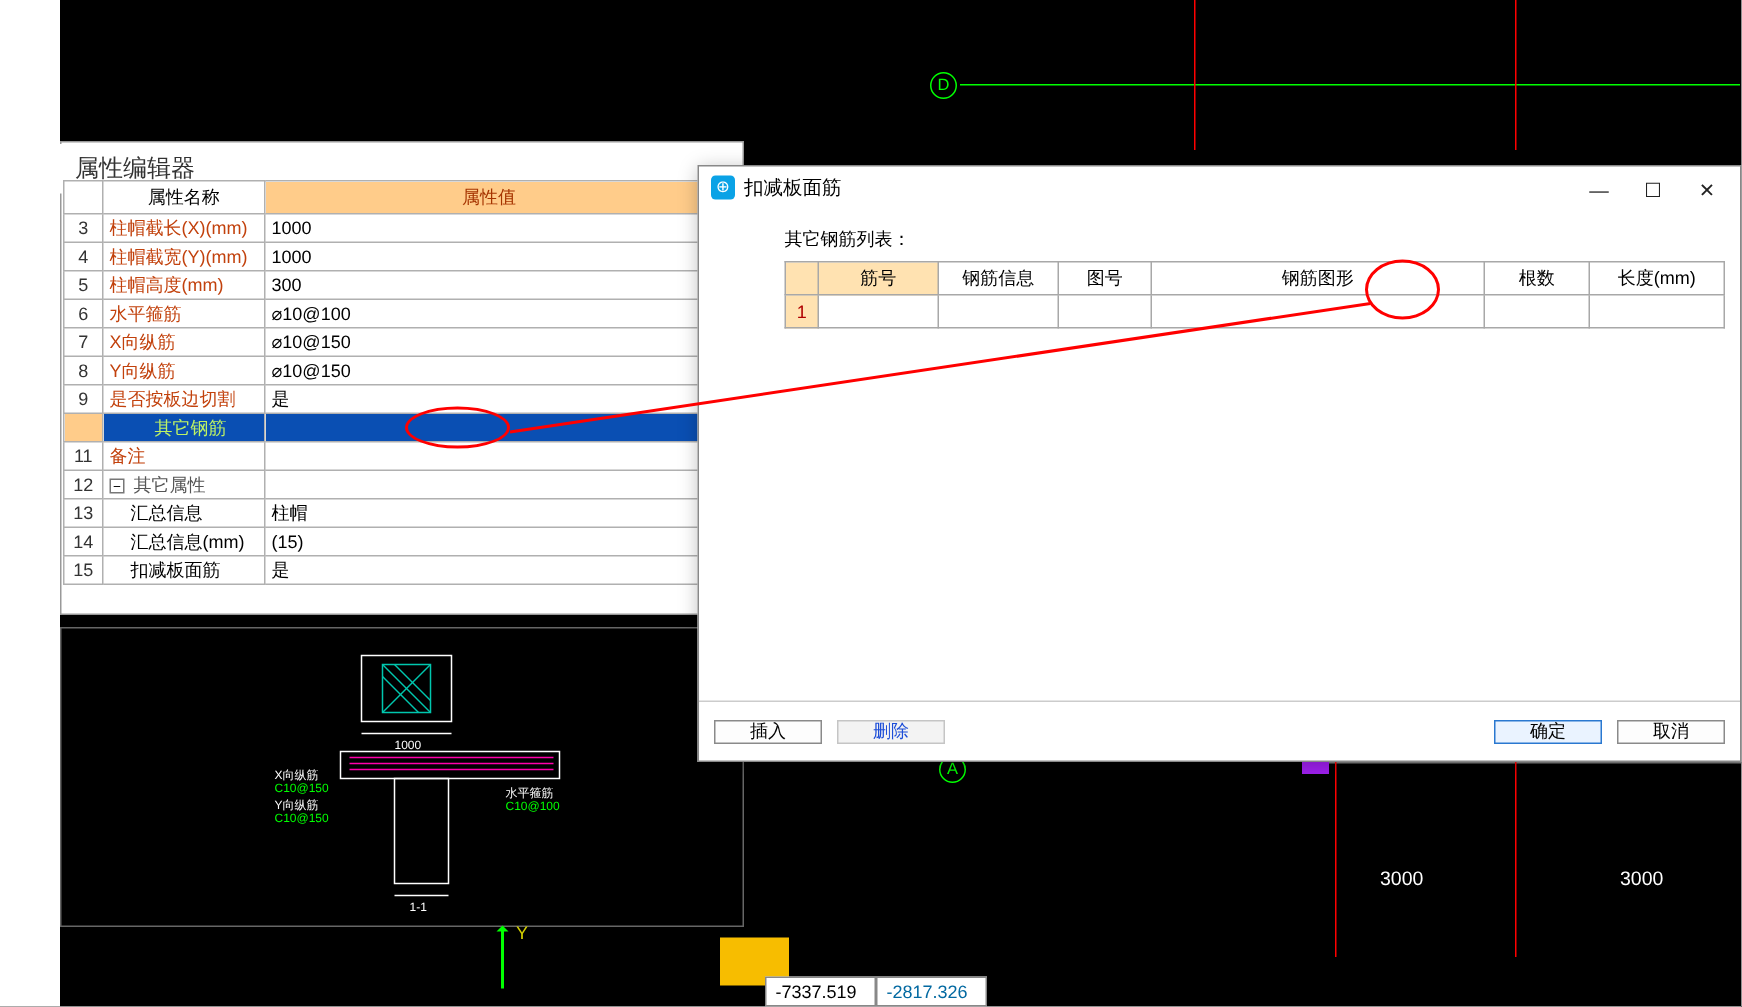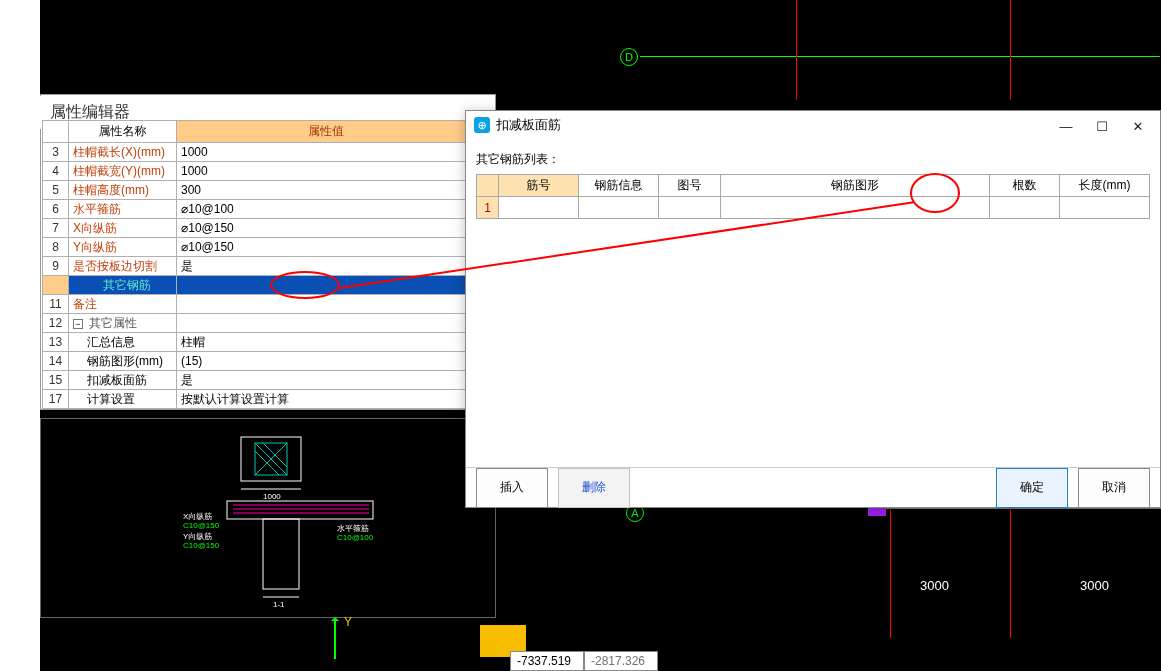--- a/index.html
+++ b/index.html
@@ -26,47 +26,47 @@
   .prop-table td, .prop-table th { border: 1px solid #b0b0b0; height: 19px; padding: 0 4px; white-space: nowrap; overflow: hidden; }
   .prop-table .numcol { width: 26px; text-align: center; color: #333; }
   .prop-table .namecol { width: 108px; }
   .prop-table .valcol { }
   .prop-table th { background: #fff; font-weight: normal; text-align: center; height: 22px;}
   .prop-table th.valhdr { background: #ffcc8a; color: #a63400; font-family: Liberation Serif, serif; }
   .prop-name { color: #c2410c; }
   .prop-name-sub { color: #000; padding-left: 14px; }
   .prop-name-grey { color: #555; padding-left: 2px;}
   .row-selected td { background: #0a4fb3; color: #fff !important; padding-left: 34px; }
-  .row-selected .prop-name { color:#5eead4; }
+  .row-selected .prop-name { color:#bef264; }
   .row-selected td.numcol{ background:#ffcc8a; color:#000 !important; }
   .row-selected td:last-child{ background:#dceeff; color:#000 !important;}
   .tree-toggle { display:inline-block; width:10px; height:10px; border:1px solid #777; text-align:center; line-height:9px; margin-right:4px; font-size:9px; }
 
   
   .preview-pane { position: absolute; left: 40px; top: 418px; width: 456px; height: 200px; background: #000; z-index: 3; border:1px solid #666; }
 
   
   .dlg { position: absolute; left: 465px; top: 110px; width: 696px; height: 398px; background: #fff; border: 1px solid #888; z-index: 10; box-shadow: 0 2px 12px rgba(0,0,0,.25); }
   .dlg-titlebar { height: 28px; display:flex; align-items:center; padding:0 8px; font-size:13px; }
   .dlg-icon { display:inline-block; width:16px; height:16px; background:#0aa2e6; border-radius:3px; color:#fff; text-align:center; line-height:16px; font-size:11px; margin-right:6px; }
   .dlg-winbtns { position:absolute; right:4px; top:4px; display:flex; gap:0; }
   .dlg-winbtns span { width:36px; height:22px; display:flex; align-items:center; justify-content:center; color:#222; }
-  .dlg-body { padding: 8px 10px; }
+  .dlg-body { padding: 8px 10px; margin-left: 47px; }
   .dlg-listlabel { margin: 4px 0 6px 0; }
 
   .rebar-table { width:100%; border-collapse: collapse; table-layout: fixed; }
   .rebar-table th, .rebar-table td { border:1px solid #a8a8a8; height:22px; font-size:12px; text-align:center; }
   .rebar-table th { background:#fff; font-weight: normal; }
   .rebar-table th.hi { background:#ffe2b1; }
   .rebar-table .rownum { width:22px; background:#ffe2b1; }
   .rebar-table td.rownum{ color:#b00000;}
 
   .dlg-footer { position:absolute; left:0; bottom:0; width:100%; height:40px; border-top:1px solid #ccc; display:flex; align-items:center; padding: 0 10px; gap:10px; }
   .dlg-footer .spacer { flex:1; }
-  .btn { min-width:72px; height:40px; border:1px solid #8a8a8a; background:#fdfdfd; display:inline-flex; align-items:center; justify-content:center; cursor:pointer; }
+  .btn { min-width:72px; height:16px; border:1px solid #8a8a8a; background:#fdfdfd; display:inline-flex; align-items:center; justify-content:center; cursor:pointer; }
   .btn-primary { border:1px solid #2a78d0; background:#eaf3ff; }
   .btn-disabled { color:#1d4ed8; border-color:#c5c5c5; background:#f3f3f3; }
 
   
   .anno-ellipse { position:absolute; border:2px solid #ff0000; border-radius:50%; z-index:50; }
   .anno-line { position:absolute; height:2px; background:#ff0000; transform-origin: left center; z-index:49; }
 
   
   .status-coords { position:absolute; left:510px; bottom:0; z-index:60; display:flex; }
   .status-coords span { display:inline-block; min-width:74px; border:1px solid #888; background:#fff; color:#000; font-size:12px; padding:2px 6px; }
@@ -185,34 +185,28 @@
           <td></td>
         </tr>
         <tr>
           <td class="numcol">13</td>
           <td><span class="prop-name-sub">汇总信息</span></td>
           <td>柱帽</td>
           <td></td>
         </tr>
         <tr>
           <td class="numcol">14</td>
-          <td><span class="prop-name-sub">钢筋图形(mm)</span></td>
+          <td><span class="prop-name-sub">汇总信息(mm)</span></td>
           <td>(15)</td>
           <td></td>
         </tr>
         <tr>
           <td class="numcol">15</td>
           <td><span class="prop-name-sub">扣减板面筋</span></td>
           <td>是</td>
-          <td></td>
-        </tr>
-        <tr>
-          <td class="numcol">17</td>
-          <td><span class="prop-name-sub">计算设置</span></td>
-          <td>按默认计算设置计算</td>
           <td></td>
         </tr>
       </tbody>
   </table>
 
   <div class="preview-pane">
     <svg width="456" height="200">
 
       <rect x="200" y="18" width="60" height="44" fill="none" stroke="#fff"></rect>
       <rect x="214" y="24" width="32" height="32" fill="none" stroke="#00c7ae"></rect>
@@ -305,16 +299,16 @@
   <div class="anno-ellipse" style="left:910px; top:173px; width:50px; height:40px;"></div>
   <div class="anno-line" style="left:340px; top:287px; width:580px; transform: rotate(-8.5deg);"></div>
 
   <div class="status-y-axis">
       <div class="axis-arrow"></div>
     </div>
   <div class="axis-label-y">Y</div>
   <div class="yellow-block"></div>
   <div class="status-coords">
     <span>-7337.519</span>
-    <span style="color:#737373">-2817.326</span>
+    <span style="color:#0369a1">-2817.326</span>
   </div>
 
 </div>
 
 </body></html>

